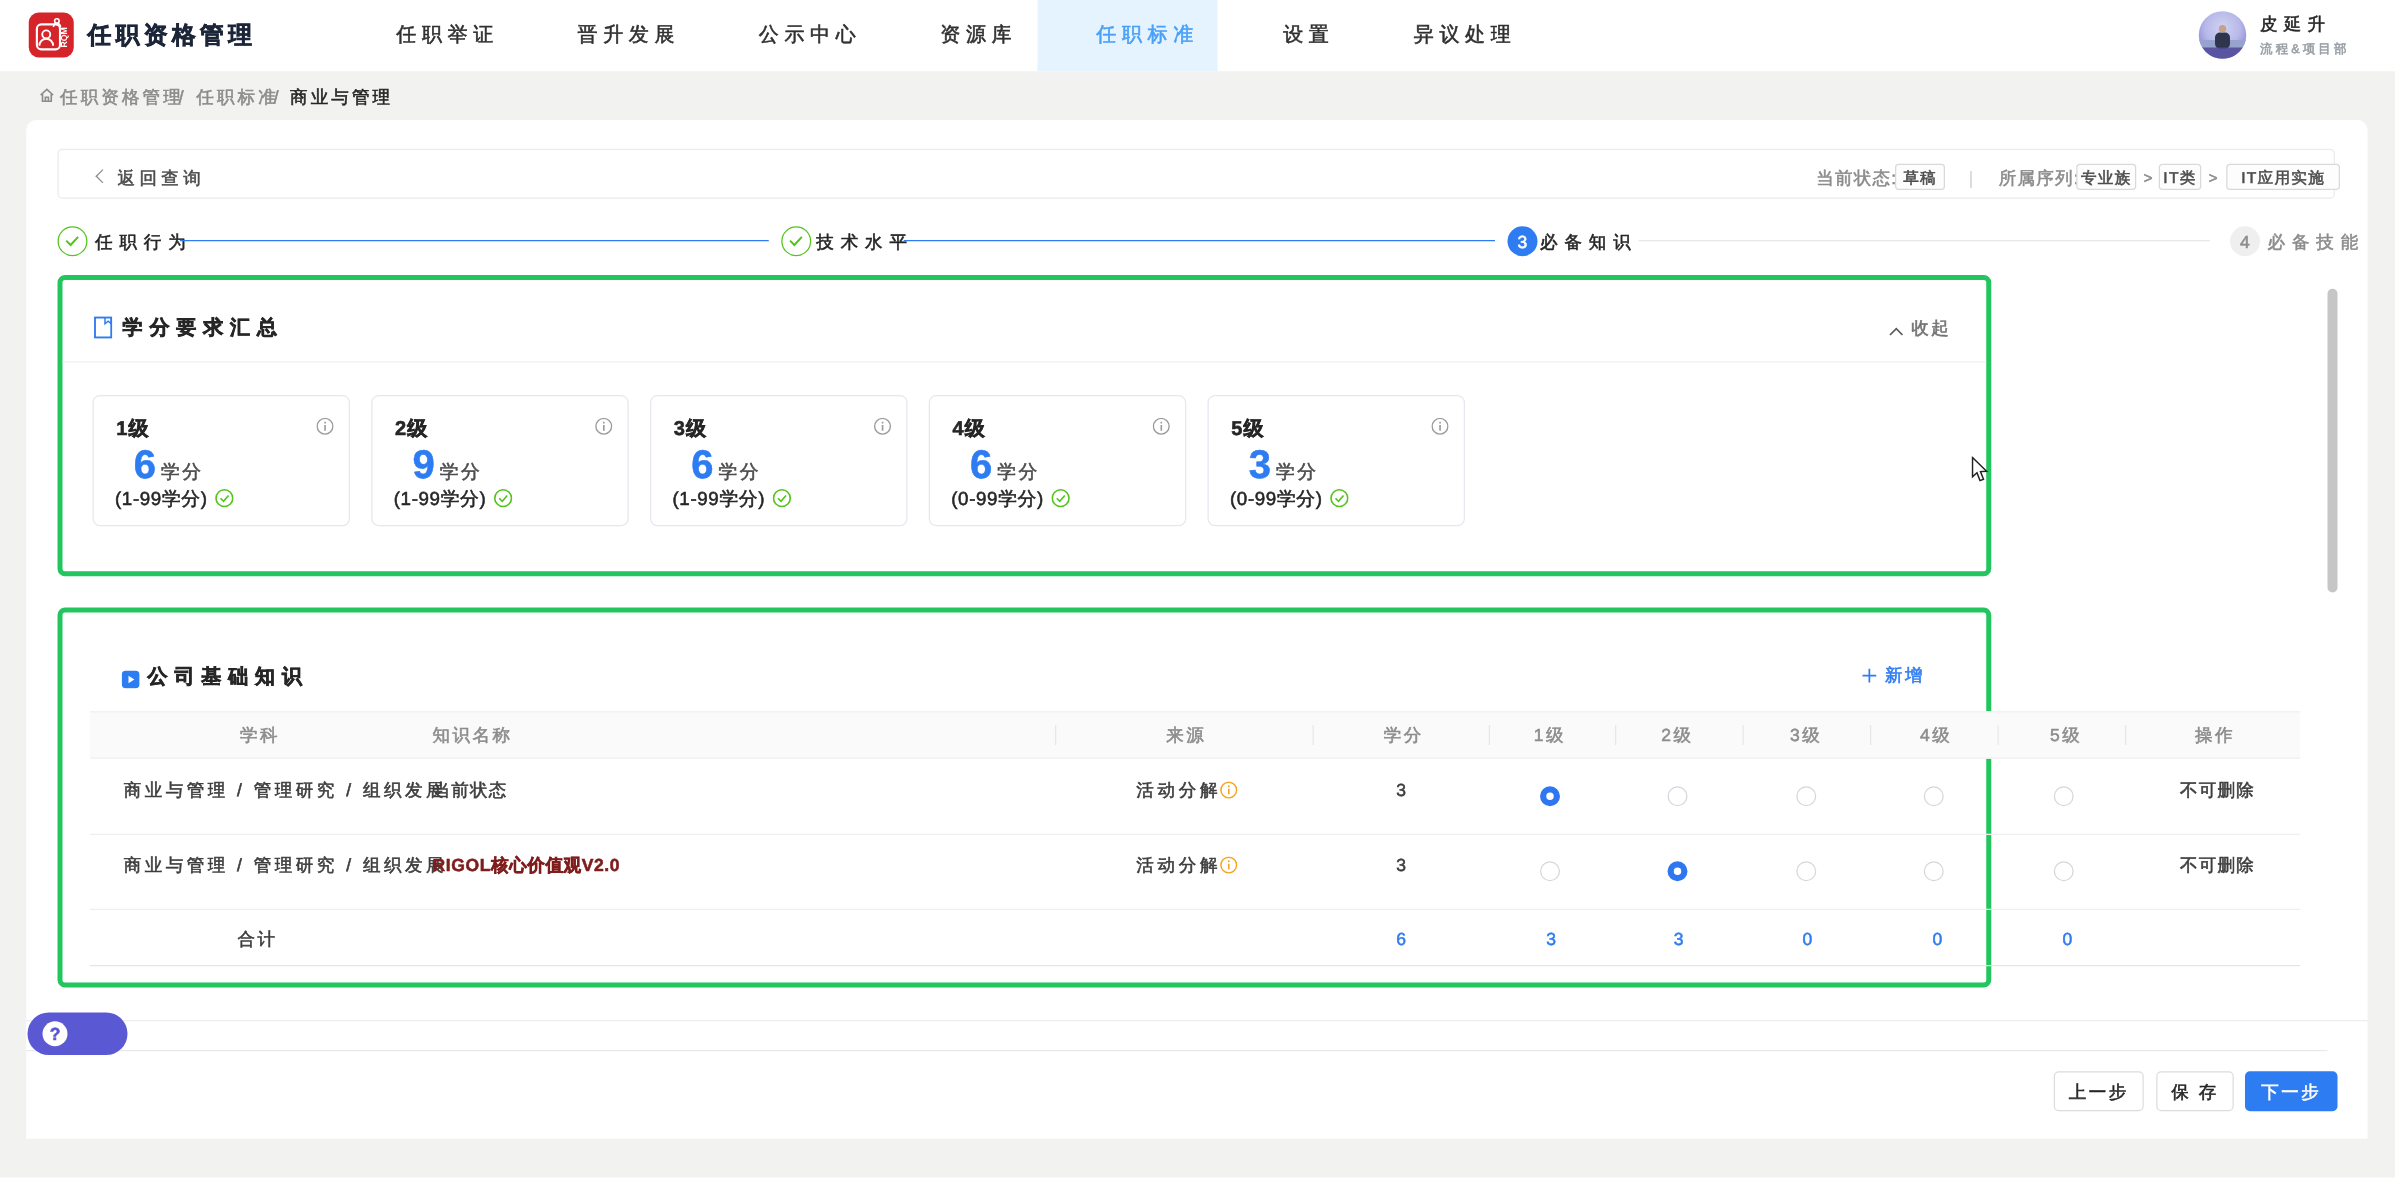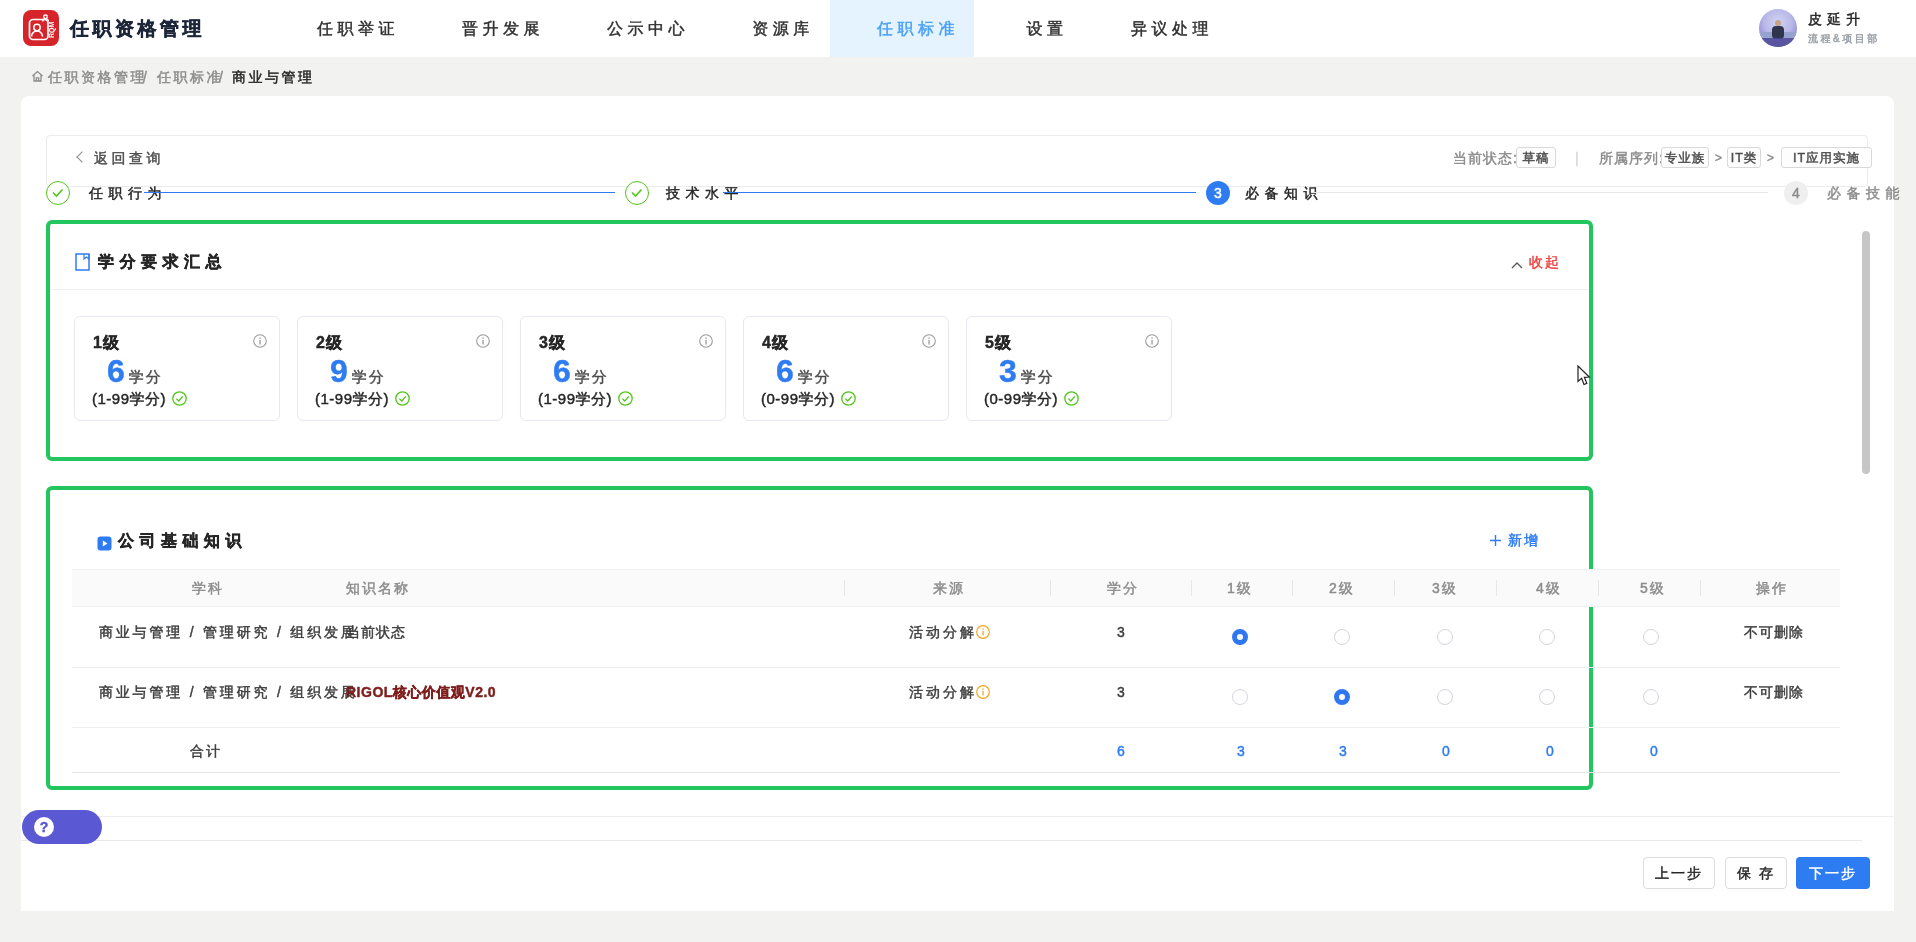--- a/index.html
+++ b/index.html
@@ -24,31 +24,31 @@
 #udept { position:absolute; left:1808px; top:32px; font-size:10px; color:#9aa0a6; letter-spacing:2.5px; }
 
 
 #crumb { position:absolute; left:0; top:57px; width:1916px; height:39px; }
 #crumb .t { position:absolute; top:0; height:39px; line-height:40px; font-size:14px; color:#8c8c8c; letter-spacing:2.5px; white-space:nowrap;}
 #crumb .dark { color:#262626; }
 
 
 #card { position:absolute; left:21px; top:96px; width:1873px; height:815px; background:#fff; border-radius:8px 8px 0 0; }
 
-#backbar { position:absolute; left:25px; top:39px; width:1822px; height:52px; border:1px solid #eaeaef; border-radius:4px; }
+#backbar { position:absolute; left:25px; top:23px; width:1822px; height:40px; border:1px solid #eaeaef; border-radius:4px; }
 #backbar .bk { position:absolute; left:47px; top:0; height:44px; line-height:44px; font-size:14px; color:#4d4d4d; letter-spacing:3.5px;}
 .chev-l { position:absolute; left:31px; top:17px; width:8px; height:8px; border-left:1.6px solid #8c8c8c; border-bottom:1.6px solid #8c8c8c; transform:rotate(45deg); }
 .graytext { color:#8c8c8c; }
 .tag { position:absolute; height:21px; line-height:20px; font-size:12.5px; color:#4d4d4d; border:1px solid #d9d9d9; border-radius:3px; background:#fdfdfd; text-align:center; letter-spacing:1px;}
 .barlabel { position:absolute; top:12px; height:20px; line-height:20px; font-size:14px; }
 
 
 .stepcirc { position:absolute; top:85px; width:24px; height:24px; border-radius:50%; }
 .stepline { position:absolute; top:96px; height:1px; }
-.steptext { position:absolute; top:90px; height:15px; line-height:15px; font-size:14px; letter-spacing:5.5px; white-space:nowrap;margin-left:13px;}
+.steptext { position:absolute; top:90px; height:15px; line-height:15px; font-size:14px; letter-spacing:5.5px; white-space:nowrap;}
 
 .secbox { position:absolute; left:25px; width:1547px; border:4px solid #22c55e; border-radius:6px; background:#fff;}
 .sechead { position:absolute; left:0; top:0; width:100%; height:66px; border-bottom:1px solid #efeff4; }
 .sectitle { position:absolute; top:24px; font-size:16px; font-weight:bold; color:#262626; letter-spacing:5.5px; white-space:nowrap;}
 
 
 .lvcard { position:absolute; top:92px; width:206px; height:105px; border:1px solid #e6e8f0; border-radius:6px; }
 .lvcard .lv { position:absolute; left:18px; top:16px; font-size:16px; font-weight:bold; color:#262626; letter-spacing:1px;}
 .lvcard .num { position:absolute; left:32px; top:36px; font-size:32px; font-weight:bold; color:#2e7cf2; }
 .lvcard .xf { position:absolute; top:52px; font-size:15px; color:#4d4d4d; letter-spacing:2px;}
@@ -155,21 +155,21 @@
   <div class="stepcirc" style="left:1763px; background:#efefef; color:#8c8c8c; text-align:center; line-height:24px; font-size:14px;">4</div>
   <div class="steptext" style="left:1793px; color:#8c8c8c;">必备技能</div>
 
   <div class="secbox" style="top:124px; height:241px;">
     <div class="sechead"></div>
     <svg style="position:absolute;left:25px;top:29px" width="15" height="18" viewBox="0 0 15 18">
       <path d="M1 1 L14 1 L14 17 L1 17 z" fill="none" stroke="#2e7cf2" stroke-width="1.5"></path>
       <path d="M9 1 L9 6 L11.5 4 L14 6 L14 1" fill="none" stroke="#2e7cf2" stroke-width="1.2"></path>
     </svg>
     <div class="sectitle" style="left:48px; top:28px;">学分要求汇总</div>
-    <div style="position:absolute; right:28px; top:30px; font-size:14px; color:#ef4444; letter-spacing:2px;">收起</div>
+    <div style="position:absolute; right:28px; top:30px; font-size:14px; color:#737373; letter-spacing:2px;">收起</div>
     <svg style="position:absolute;right:66px;top:37px" width="12" height="8" viewBox="0 0 12 8">
         <path d="M1 7 L6 2 L11 7" fill="none" stroke="#595959" stroke-width="1.4"></path>
       </svg>
 
     <div class="lvcard" style="left:24px;">
       <div class="lv">1级</div>
         <div class="num">6<span class="xf" style="position:static;font-weight:normal;margin-left:4px;">学分</span></div>
       <div class="rng">(1-99学分)<svg style="margin-left:6px;vertical-align:-2px" width="15" height="15" viewBox="0 0 15 15">
             <circle cx="7.5" cy="7.5" r="6.7" fill="none" stroke="#52c41a" stroke-width="1.3"></circle>
             <path d="M4.4 7.6 L6.8 10 L10.8 5.4" fill="none" stroke="#52c41a" stroke-width="1.3"></path>

